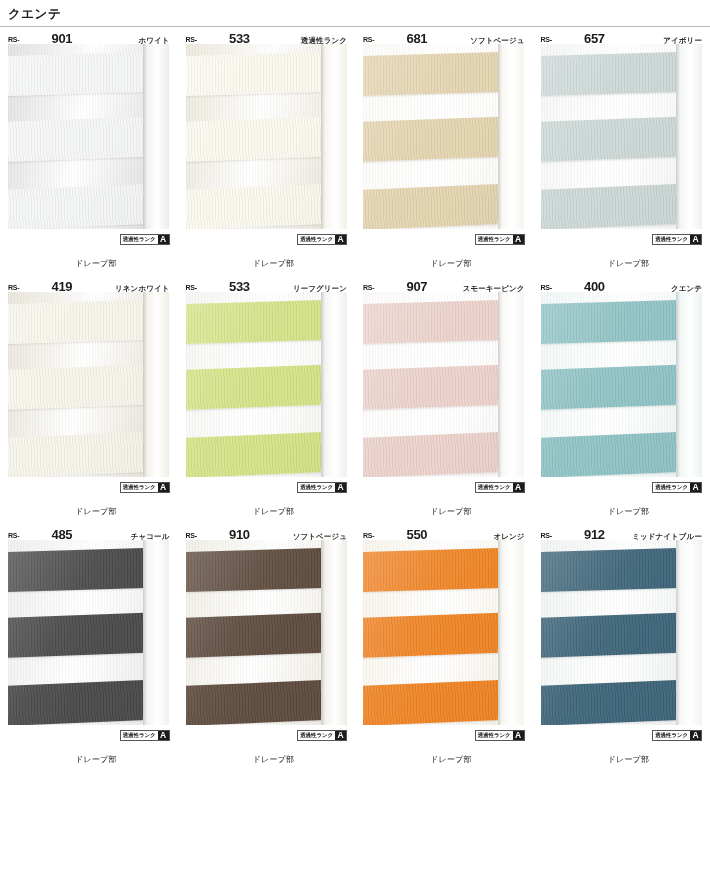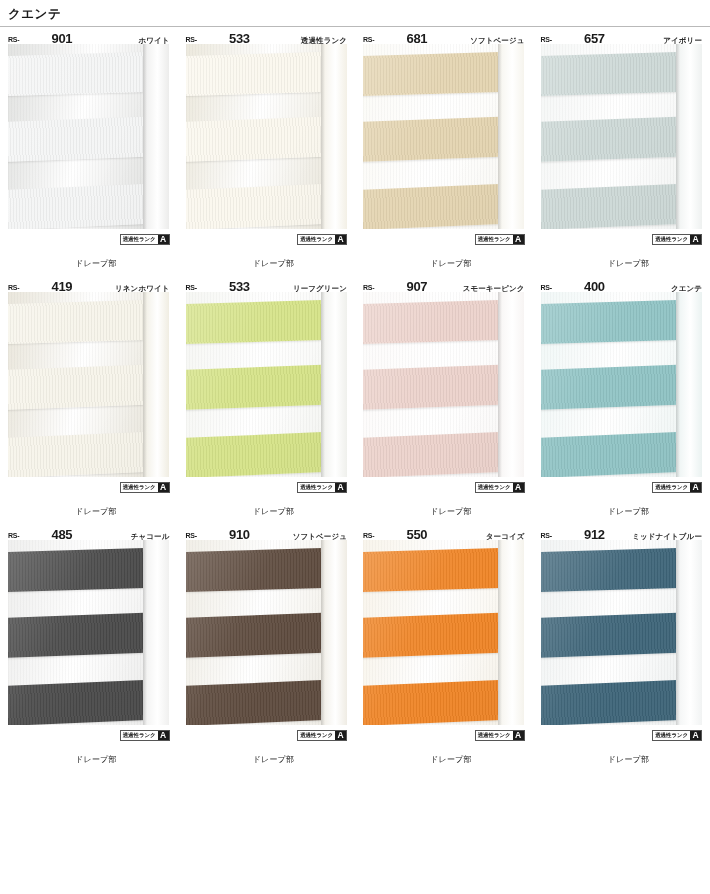--- a/index.html
+++ b/index.html
@@ -492,21 +492,21 @@
         <span class="rank-value">A</span>
       </span>
     </div>
   </div>
 
   <div class="swatch-card">
     <div class="card-caption">
       <span class="code">
         <span class="code-prefix">RS-</span><span class="code-number">550</span>
       </span>
-      <span class="color-name">ターコイズ</span>
+      <span class="color-name">オレンジ</span>
     </div>
 
     <div class="fabric">
       <div class="sheer" style="background: linear-gradient(100deg, rgb(247, 242, 231) 0%, rgb(255, 255, 255) 45%, rgb(247, 242, 231) 100%);"></div>
       <div class="slats">
         <div class="slat s1" style="background: linear-gradient(120deg, rgb(239, 132, 37) 0%, rgb(239, 132, 37) 55%, rgb(239, 132, 37) 100%); box-shadow: rgba(0, 0, 0, 0.1) 0px 1px 2px;"></div>
         <div class="slat s2" style="background: linear-gradient(120deg, rgb(239, 132, 37) 0%, rgb(239, 132, 37) 55%, rgb(239, 132, 37) 100%); box-shadow: rgba(0, 0, 0, 0.1) 0px 1px 2px;"></div>
         <div class="slat s3" style="background: linear-gradient(120deg, rgb(239, 132, 37) 0%, rgb(239, 132, 37) 55%, rgb(239, 132, 37) 100%); box-shadow: rgba(0, 0, 0, 0.1) 0px 1px 2px;"></div>
       </div>
       <div class="edge-strip" style="background: linear-gradient(90deg, rgb(245, 243, 236) 0%, rgb(255, 255, 255) 55%, rgb(245, 243, 236) 100%);">

